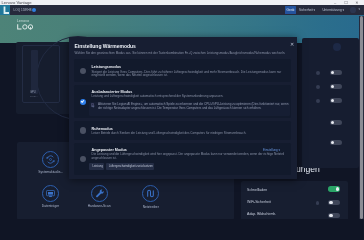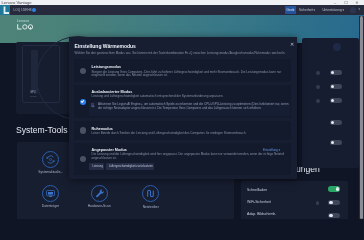--- a/index.html
+++ b/index.html
@@ -124,21 +124,20 @@
     </svg>
   </div>
 
   <div class="dashcard"></div>
   <div class="arc"></div>
   <div class="lapout"></div>
   <div class="lapbar"></div>
   <div class="gpulab">GPU</div>
   <div class="gpuval">NVIDIA</div>
 
-  <div class="pgtitle" style="left:16px;top:124.8px;font-size:8.6px">System-Tools</div>
   <div class="pgtitle" style="left:268.3px;top:164.2px;font-size:8.6px">Einstellungen</div>
 
   <div class="card" style="left:16.8px;top:141.8px;width:217px;height:78px">
     <div class="tool" style="left:9.9px;top:9px">
       <div class="toolcirc">
         <svg width="17" height="17" viewBox="0 0 34 34" style="position:absolute;left:-.9px;top:-.9px">
           <path d="M11.5 14.2 A6 6 0 0 1 22.6 12.6" stroke="#3a72c8" stroke-width="1.5" fill="none"></path>
           <path d="M22.6 19.8 A6 6 0 0 1 11.5 21.4" stroke="#3a72c8" stroke-width="1.5" fill="none"></path>
           <path d="M10.2 11.1 L12.8 15.2 L8.2 15.1 Z" fill="#3a72c8"></path>
           <path d="M23.9 22.9 L21.3 18.8 L25.9 18.9 Z" fill="#3a72c8"></path>

